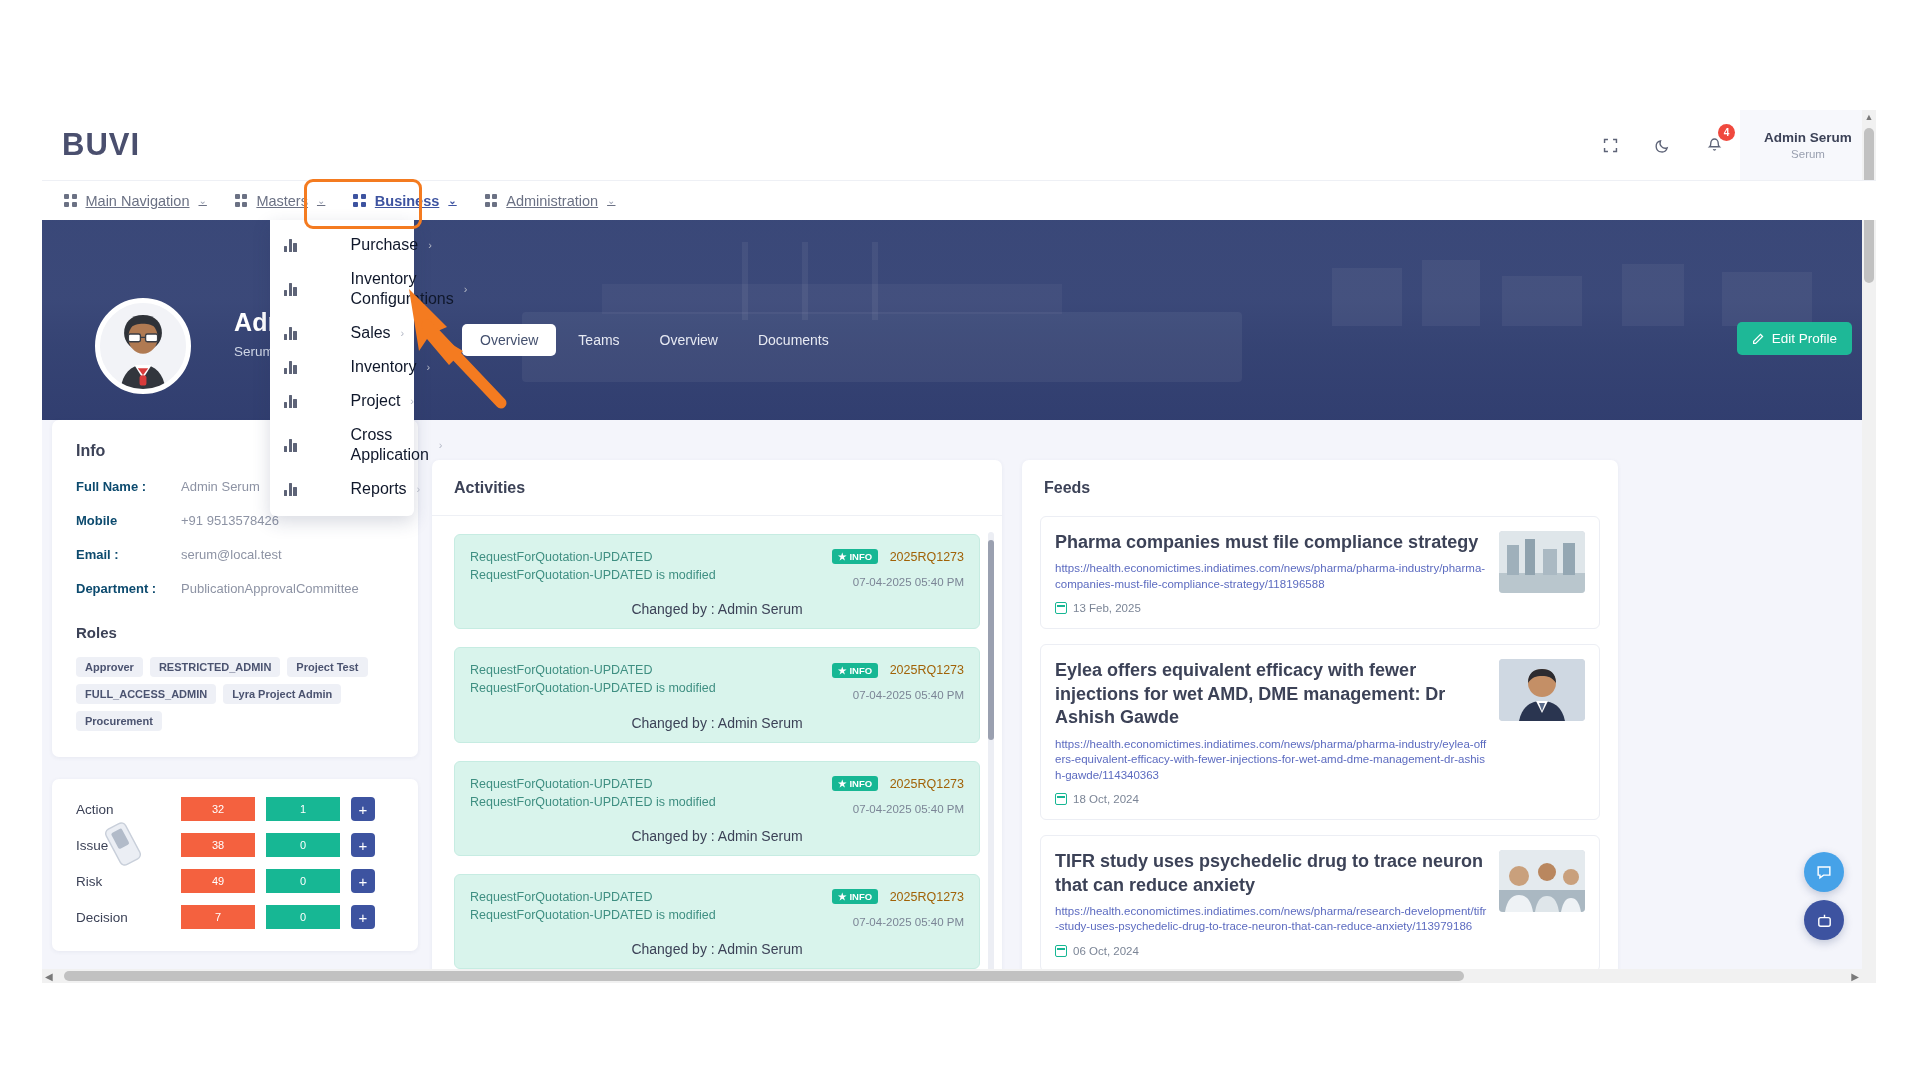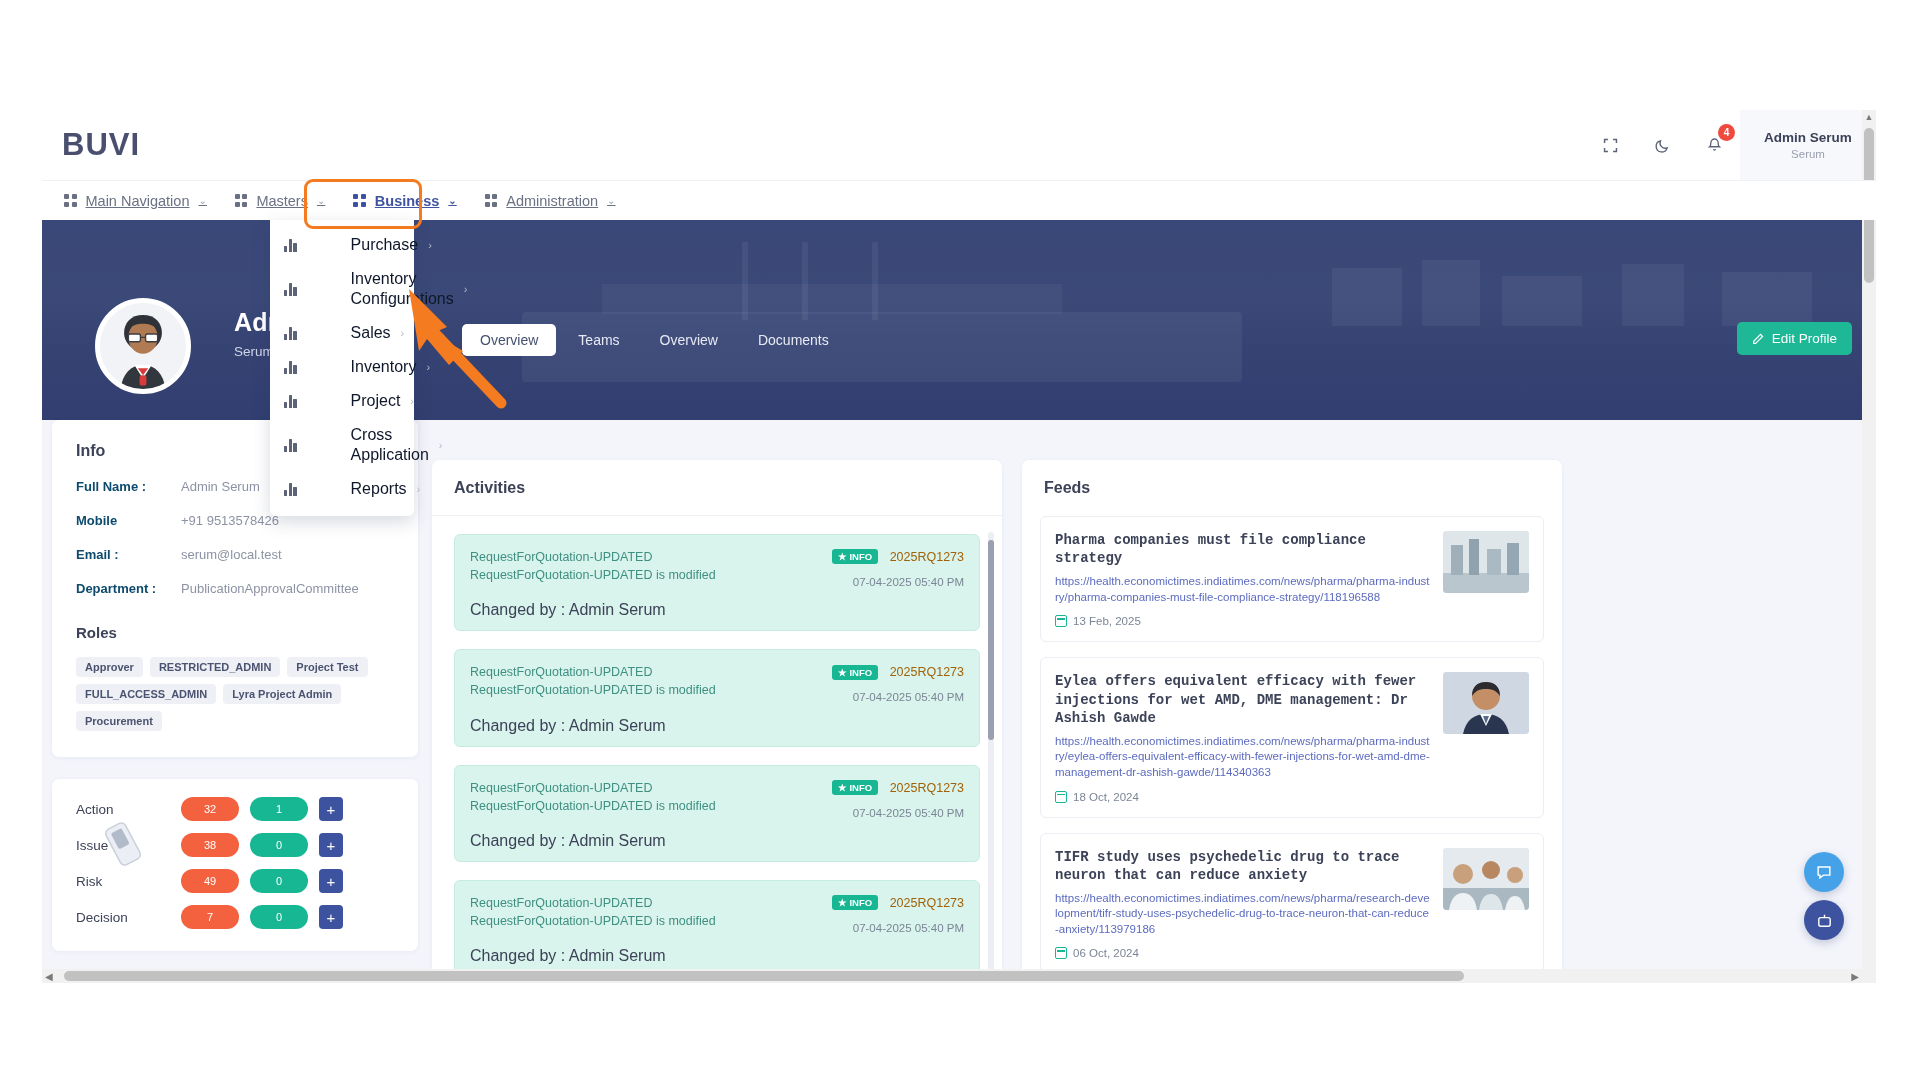--- a/index.html
+++ b/index.html
@@ -175,21 +175,21 @@
   .role-chip {
     background: #eef0f6; color: #4b5370; border-radius: 4px;
     padding: 4px 9px; font-size: 11px; font-weight: bold;
   }
 
   .card-stats { margin-top: 22px; padding: 18px 24px 22px 24px; }
   .stat-row { display: flex; align-items: center; margin-bottom: 12px; }
   .stat-row:last-child { margin-bottom: 0; }
   .stat-label { width: 105px; font-size: 13.5px; color: #3c4257; }
   .pill {
-    width: 58px; height: 24px; border-radius: 12px; color: #ffffff;
+    width: 74px; height: 24px; border-radius: 0; color: #ffffff;
     font-size: 11px; display: flex; align-items: center; justify-content: center;
     margin-right: 11px;
   }
   .pill.red { background: #f4613f; }
   .pill.green { background: #17b794; }
   .plus-btn {
     width: 24px; height: 24px; border-radius: 4px; background: #3d53a0;
     color: #ffffff; font-size: 15px; line-height: 1;
     display: flex; align-items: center; justify-content: center; cursor: pointer;
   }
@@ -213,47 +213,47 @@
   }
   .act-l { font-size: 12.5px; color: #3f8f82; line-height: 1.45; }
   .act-r { position: absolute; right: 15px; top: 12px; text-align: right; }
   .info-badge {
     display: inline-flex; align-items: center; gap: 3px;
     background: #17b794; color: #ffffff; border-radius: 3px;
     padding: 2px 6px; font-size: 9.5px; font-weight: bold; vertical-align: middle;
   }
   .act-code { font-size: 12.5px; color: #a16207; margin-left: 7px; }
   .act-date { font-size: 11.5px; color: #7b8596; margin-top: 11px; }
-  .act-by { font-size: 16px; color: #3c4257; margin-top: 17px; text-align: left; }
+  .act-by { font-size: 14px; color: #3c4257; margin-top: 17px; text-align: center; }
   .act-scroll {
     position: absolute; right: 8px; top: 80px; width: 6px; height: 200px;
     background: #9aa0b0; border-radius: 3px;
   }
   .act-track {
     position: absolute; right: 8px; top: 72px; width: 6px; height: 500px;
     background: #eceef4; border-radius: 3px;
   }
 
   
   .feeds {
-    position: absolute; left: 980px; top: 350px; width: 540px; height: 590px;
+    position: absolute; left: 980px; top: 350px; width: 596px; height: 590px;
     background: #ffffff; border-radius: 7px; box-shadow: 0 1px 4px rgba(60,70,110,.07);
     overflow: hidden;
   }
   .feed-head {
     height: 56px; display: flex; align-items: center; padding: 0 22px;
     font-size: 16px; font-weight: bold; color: #3c4257;
   }
   .feed-list { padding: 0 18px; }
   .feed-card {
     border: 1px solid #eceef4; border-radius: 6px; padding: 14px 14px;
     margin-bottom: 15px; display: flex; gap: 12px;
   }
   .feed-txt { flex: 1; min-width: 0; }
-  .feed-title { font-size: 14px; font-weight: bold; color: #3c4257; line-height: 1.3; font-family: Liberation Mono, monospace; }
+  .feed-title { font-size: 18px; font-weight: bold; color: #3c4257; line-height: 1.3; }
   .feed-url {
     font-size: 11.5px; color: #5c6bc0; margin-top: 7px; line-height: 1.35;
     word-break: break-all;
   }
   .feed-date { font-size: 11.5px; color: #7b8596; margin-top: 10px; display: flex; align-items: center; gap: 6px; }
   .cal-ic { width: 12px; height: 12px; border: 1.6px solid #17b794; border-radius: 2px; position: relative; }
   .cal-ic::before { content:''; position:absolute; left:1px; right:1px; top:2px; height:1.6px; background:#17b794; }
   .feed-thumb {
     width: 86px; height: 62px; border-radius: 4px; flex-shrink: 0; overflow: hidden;
     background: #cfd6e0;

